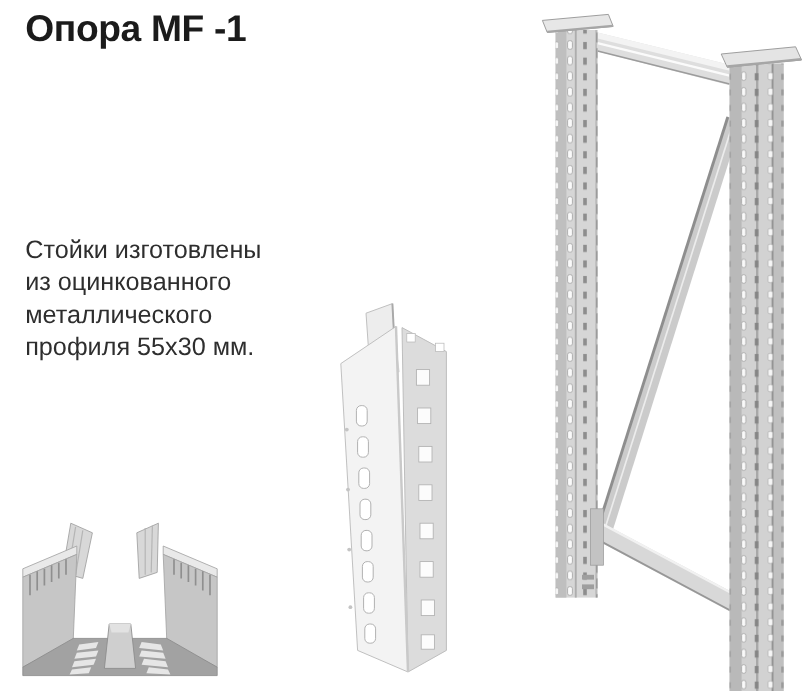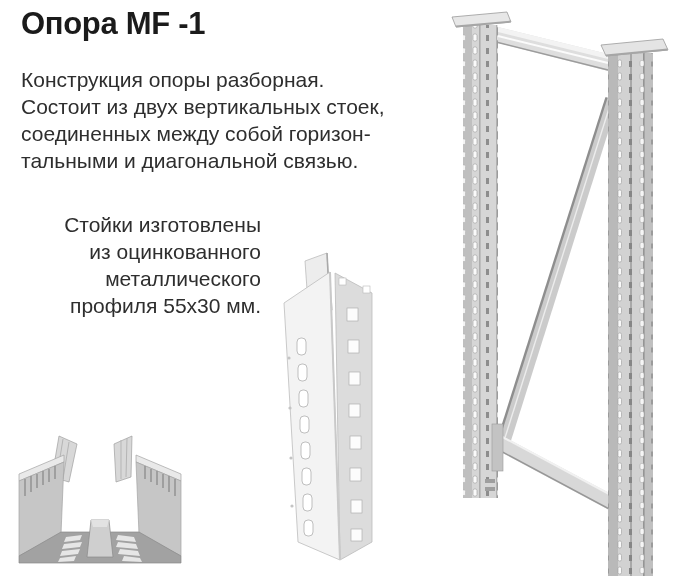--- a/index.html
+++ b/index.html
@@ -14,38 +14,34 @@
     position:absolute;left:21px;top:6px;
     font-size:31px;font-weight:bold;letter-spacing:-0.3px;
     color:#1b1b1b;margin:0;text-align:center;
   }
   .body-text{
     position:absolute;left:21px;margin:0;
     font-size:21px;line-height:27px;color:#2e2e2e;
     white-space:pre-line;
   }
   .p1{top:66px;width:410px;}
-  .p2{top:211px;width:240px;text-align:right;}
+  .p2{top:195px;width:240px;}
   .p3{top:334px;width:240px;}
   .illus{position:absolute;}
   .illus-frame{left:435px;top:5px;}
   .illus-column{left:253px;top:248px;}
   .illus-bracket{left:14px;top:424px;}
 </style>
 </head>
 <body>
 
 <div class="page">
 
   <h1 class="title">Опора MF -1</h1>
 
-  <p class="body-text p1">Конструкция опоры разборная.
-Состоит из двух вертикальных стоек,
-соединенных между собой горизон-
-тальными и диагональной связью.</p>
   <p class="body-text p2">Стойки изготовлены
 из оцинкованного
 металлического
 профиля 55х30 мм.</p>
 
   <svg class="illus illus-frame" width="238" height="571" viewBox="0 0 238 571" aria-hidden="true">
     <defs>
       <pattern id="perfA" width="35" height="13" patternUnits="userSpaceOnUse">
         <rect x="3" y="3" width="4" height="7" rx="1.5" fill="#fafafa" stroke="#9a9a9a" stroke-width="0.6"></rect>
         <rect x="16" y="4" width="3" height="6" fill="#8d8d8d"></rect>

